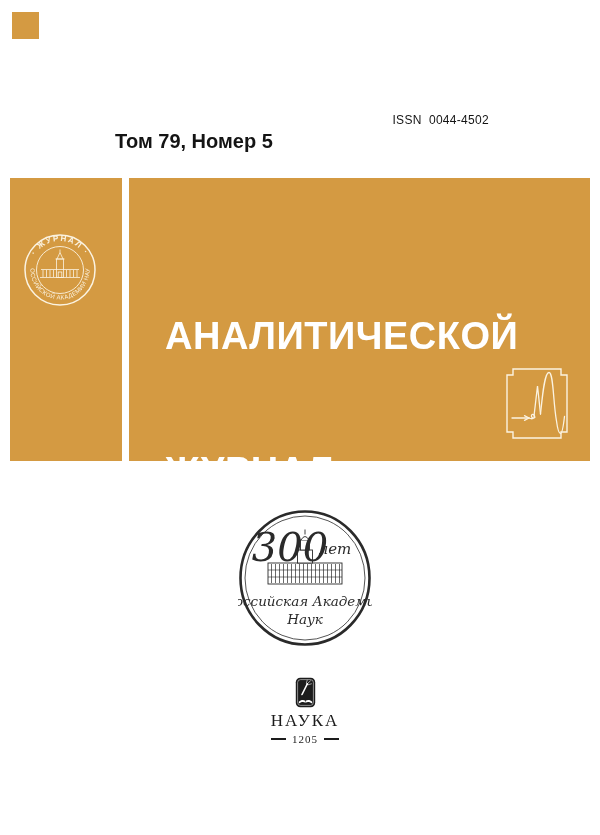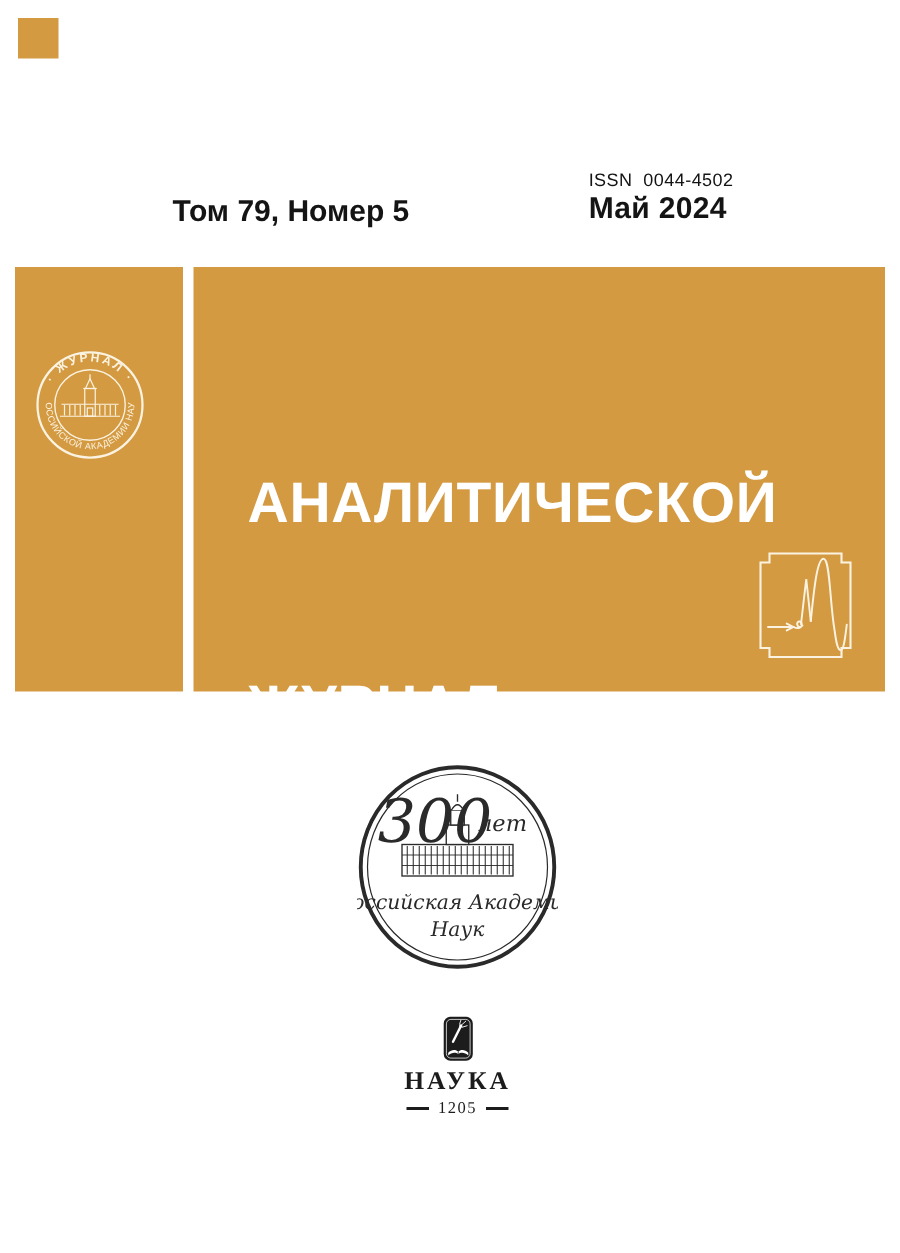--- a/index.html
+++ b/index.html
@@ -27,36 +27,35 @@
                  font-size:38px;line-height:45px;letter-spacing:0.5px;white-space:pre;}
 
   .peak-icon{left:374px;top:187px;width:68px;height:77px;}
 
   
   .ras-emblem{left:238px;top:509px;width:134px;height:138px;}
 
   
   .publisher{left:205px;top:677px;width:200px;text-align:center;color:#1c1c1c;}
   .pub-emblem{width:21px;height:31px;display:block;margin:0 auto;}
-  .pub-name{font-family:"Liberation Serif", serif;font-size:17px;font-weight:bold;
+  .pub-name{font-family:"Liberation Serif", serif;font-size:17px;font-weight:normal;
             letter-spacing:2px;margin-top:3px;color:#1c1c1c;}
   .pub-year-row{margin-top:2px;display:flex;align-items:center;justify-content:center;gap:6px;}
   .pub-dash{display:inline-block;width:15px;height:2px;background:#1c1c1c;}
   .pub-year{font-family:"Liberation Serif", serif;font-size:11px;letter-spacing:1px;color:#1c1c1c;}
 </style>
 </head>
 <body>
 
 <div class="abs corner-square"></div>
 
 <div class="abs vol-text">Том 79, Номер 5</div>
 
 <div class="abs header-right">
   <div class="issn">ISSN  0044-4502</div>
-  <div class="date">Май 2024</div>
 </div>
 
 <div class="abs gold-strip">
   <svg class="abs seal-svg" viewBox="0 0 76 76">
     <circle cx="38" cy="38" r="35" fill="none" stroke="#FBF3E1" stroke-width="1.5"></circle>
     <circle cx="38" cy="38" r="23.5" fill="none" stroke="#FBF3E1" stroke-width="0.9"></circle>
     <defs>
       <path id="sealTop" d="M 9,38 A 29,29 0 0 1 67,38" fill="none"></path>
       <path id="sealBottom" d="M 8.5,38 A 29.5,29.5 0 0 0 67.5,38" fill="none"></path>
     </defs>

